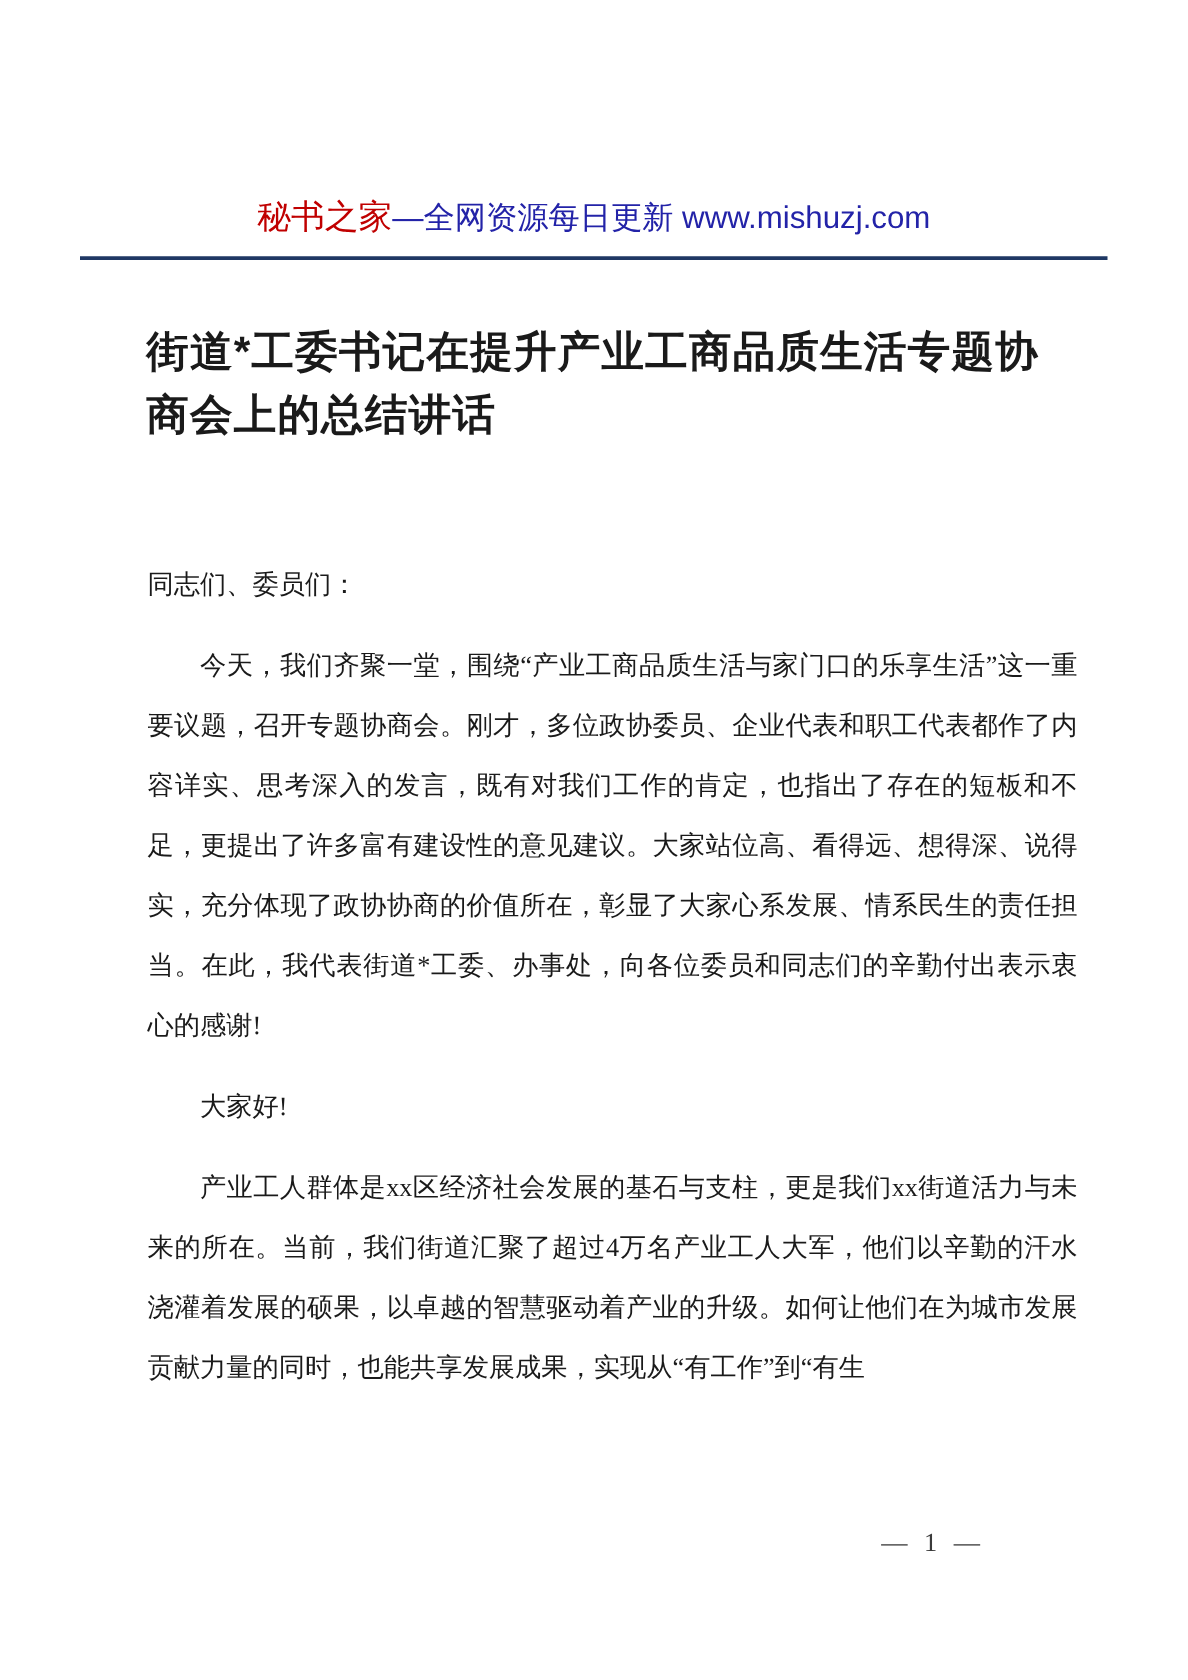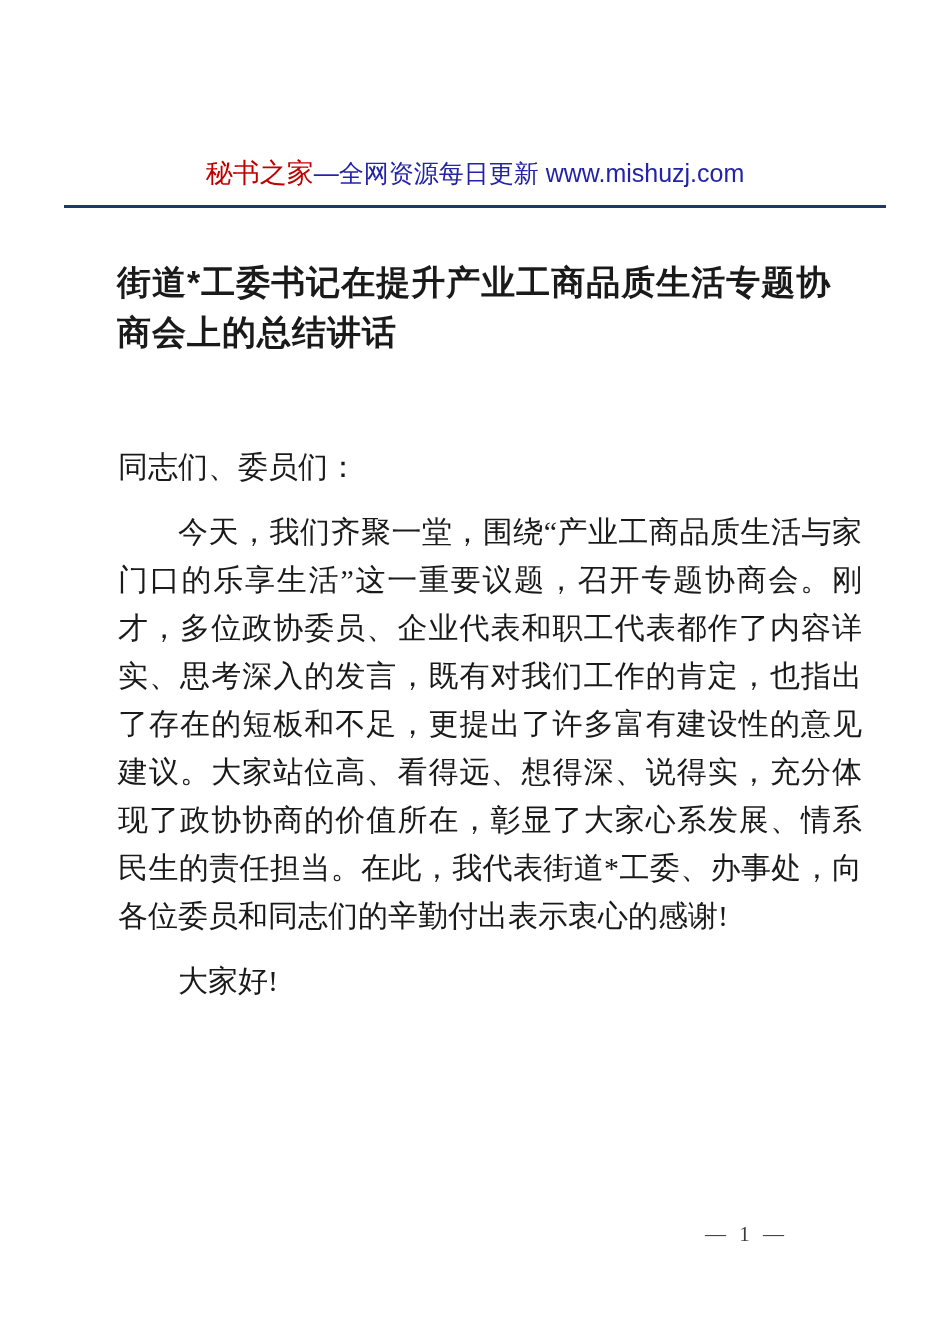--- a/index.html
+++ b/index.html
@@ -53,21 +53,21 @@
     font-weight: bold;
     font-size: 34px;
     line-height: 1.45;
     color: var(--text-black, #111111);
     letter-spacing: 1px;
   }
 
   
   .content {
     margin: 86px 88px 0 118px;
-    font-size: 30px;
+    font-size: 21px;
     line-height: 48px;
     color: var(--text-black, #1a1a1a);
     text-align: justify;
   }
   .para {
     margin: 0 0 17px 0;
   }
   .para.indent {
     text-indent: 2em;
   }
@@ -93,17 +93,18 @@
   </div>
 
   <hr class="header-rule">
 
   <h1 class="doc-title">街道*工委书记在提升产业工商品质生活专题协商会上的总结讲话</h1>
 
   <div class="content">
     <p class="para">同志们、委员们：</p>
     <p class="para indent">今天，我们齐聚一堂，围绕“产业工商品质生活与家门口的乐享生活”这一重要议题，召开专题协商会。刚才，多位政协委员、企业代表和职工代表都作了内容详实、思考深入的发言，既有对我们工作的肯定，也指出了存在的短板和不足，更提出了许多富有建设性的意见建议。大家站位高、看得远、想得深、说得实，充分体现了政协协商的价值所在，彰显了大家心系发展、情系民生的责任担当。在此，我代表街道*工委、办事处，向各位委员和同志们的辛勤付出表示衷心的感谢!</p>
     <p class="para indent">大家好!</p>
+    <p class="para indent">产业工人群体是xx区经济社会发展的基石与支柱，更是我们xx街道活力与未来的所在。当前，我们街道汇聚了超过4万名产业工人大军，他们以辛勤的汗水浇灌着发展的硕果，以卓越的智慧驱动着产业的升级。如何让他们在为城市发展贡献力量的同时，也能共享发展成果，实现从“有工作”到“有生</p>
   </div>
 
   <div class="page-number">— 1 —</div>
 
 </div>
 
 </body></html>

